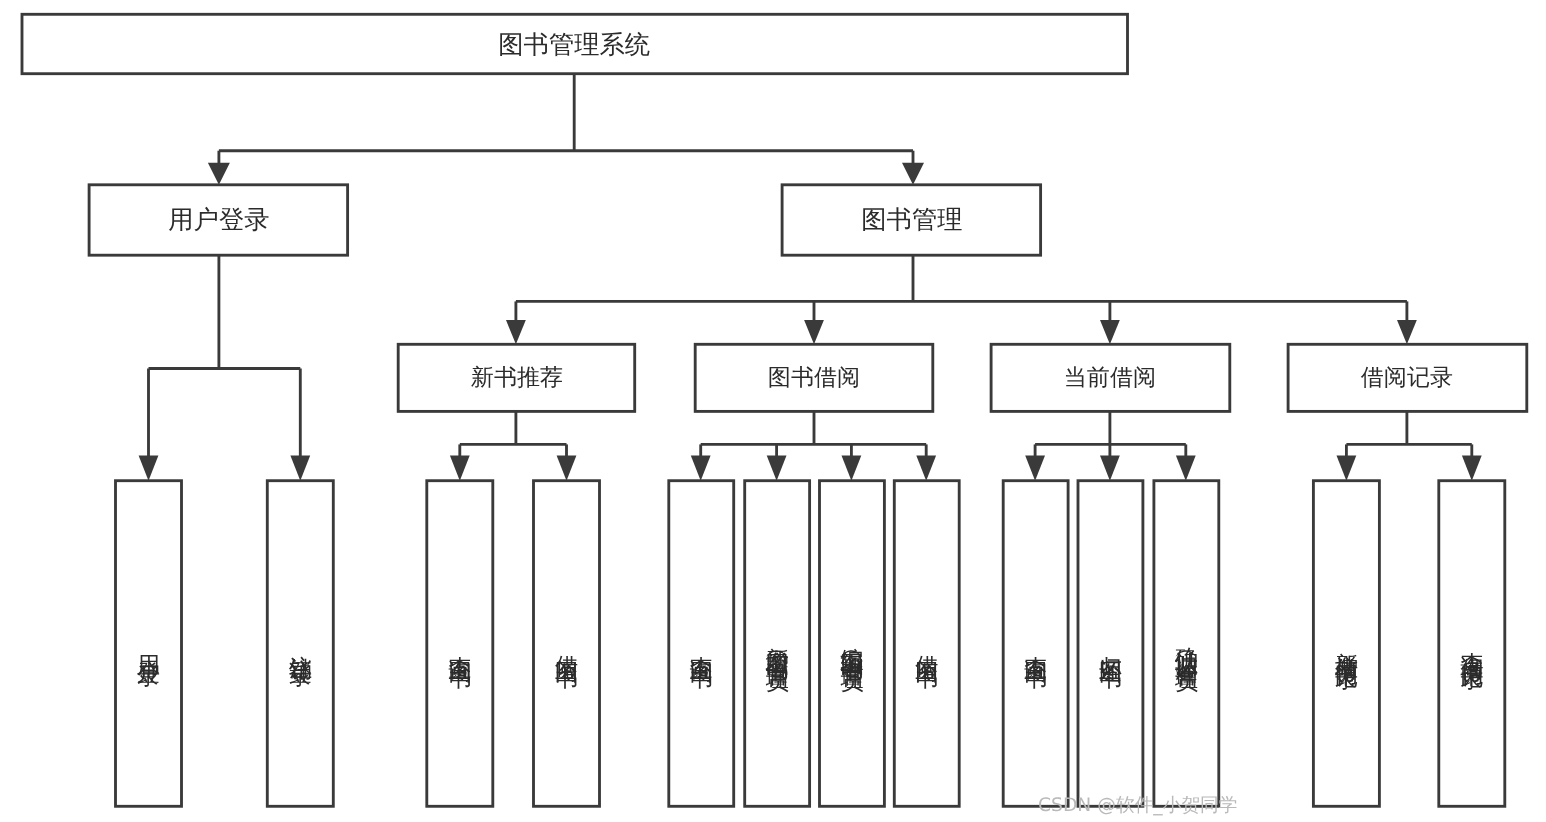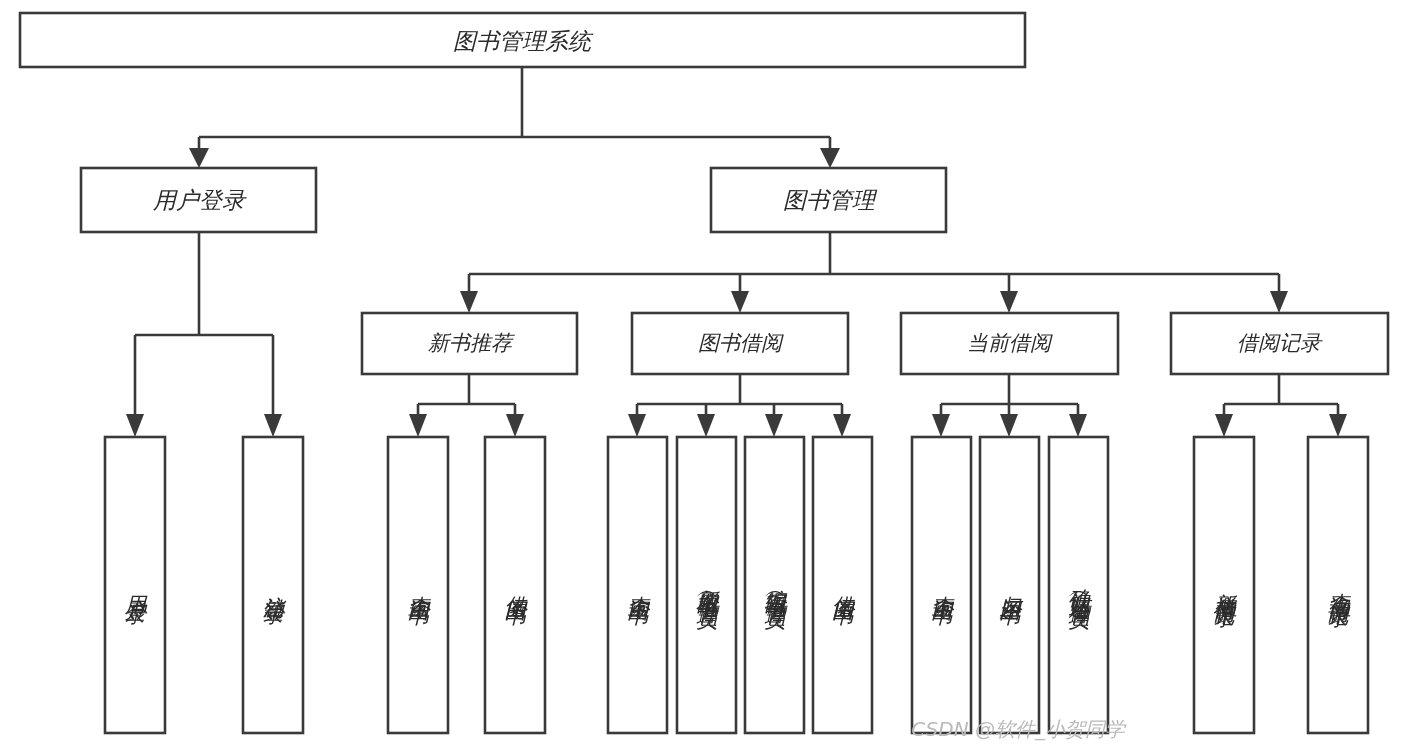--- a/index.html
+++ b/index.html
@@ -11,21 +11,20 @@
     width: 1405px;
     height: 747px;
     font-family: "DejaVu Sans", "Liberation Sans", sans-serif;
     overflow: hidden;
   }
   #diagram-root {
     position: relative;
     width: 1135px;
     height: 747px;
     background: #ffffff;
-    font-style: italic;
   }
   svg#diagram-svg {
     position: absolute;
     left: 0;
     top: 0;
     width: 1405px;
     height: 747px;
     display: block;
   }
   .node-box {
@@ -68,21 +67,21 @@
     justify-content: center;
     white-space: nowrap;
     pointer-events: none;
     user-select: none;
   }
   .watermark {
     position: absolute;
     right: 10px;
     bottom: 4px;
     font-family: "DejaVu Sans", "Liberation Sans", sans-serif;
-    font-size: 20px;
+    font-size: 17px;
     color: #b9b9b9;
     white-space: nowrap;
     user-select: none;
   }
 </style>
 </head>
 <body>
 
 <div id="diagram-root">
 

